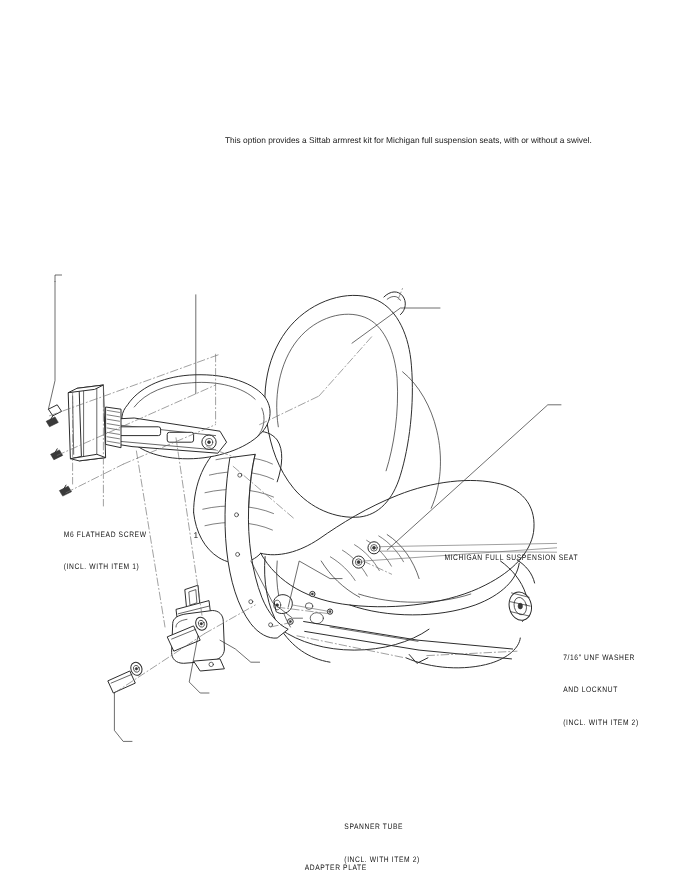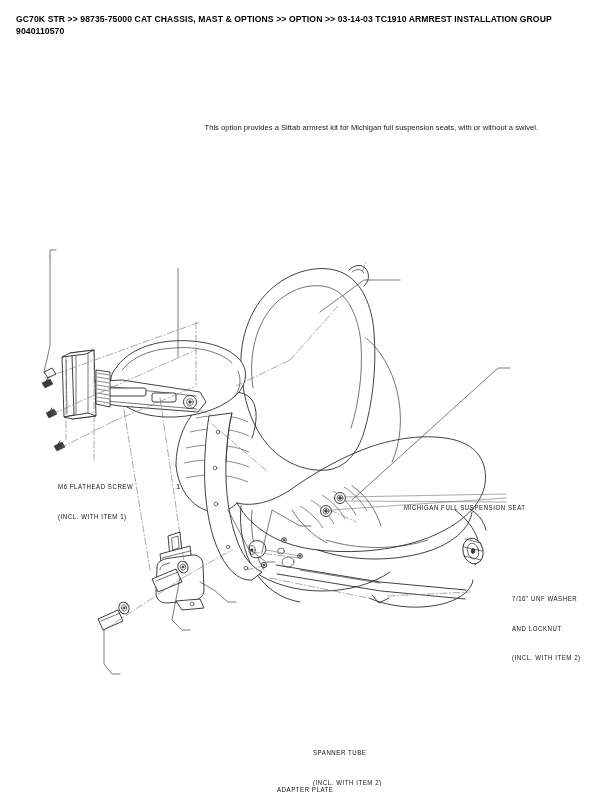--- a/index.html
+++ b/index.html
@@ -90,21 +90,20 @@
   #cl-itemnum    { left: 176px; top: 256px; }
   #cl-michigan   { left: 404px; top: 273px; }
   #cl-washer     { left: 512px; top: 364px; }
   #cl-spanner    { left: 313px; top: 518px; }
   #cl-adapter    { left: 277px; top: 555px; }
 </style>
 </head>
 <body>
 
 <div id="header-block">
-  <div id="breadcrumb">GC70K STR &gt;&gt; 98735-75000 CAT CHASSIS, MAST &amp; OPTIONS &gt;&gt; OPTION &gt;&gt; 03-14-03 TC1910 ARMREST INSTALLATION GROUP 9040110570</div>
 </div>
 
 <div id="option-description">This option provides a Sittab armrest kit for Michigan full suspension seats, with or without a swivel.</div>
 
 <div id="drawing-area">
 
   <svg id="drawing-svg" viewBox="0 0 612 520" xmlns="http://www.w3.org/2000/svg">
     <defs>
       <style>
         .sl   { fill:none; stroke:#2b2b2b; stroke-width:0.9; stroke-linecap:round; stroke-linejoin:round; }

